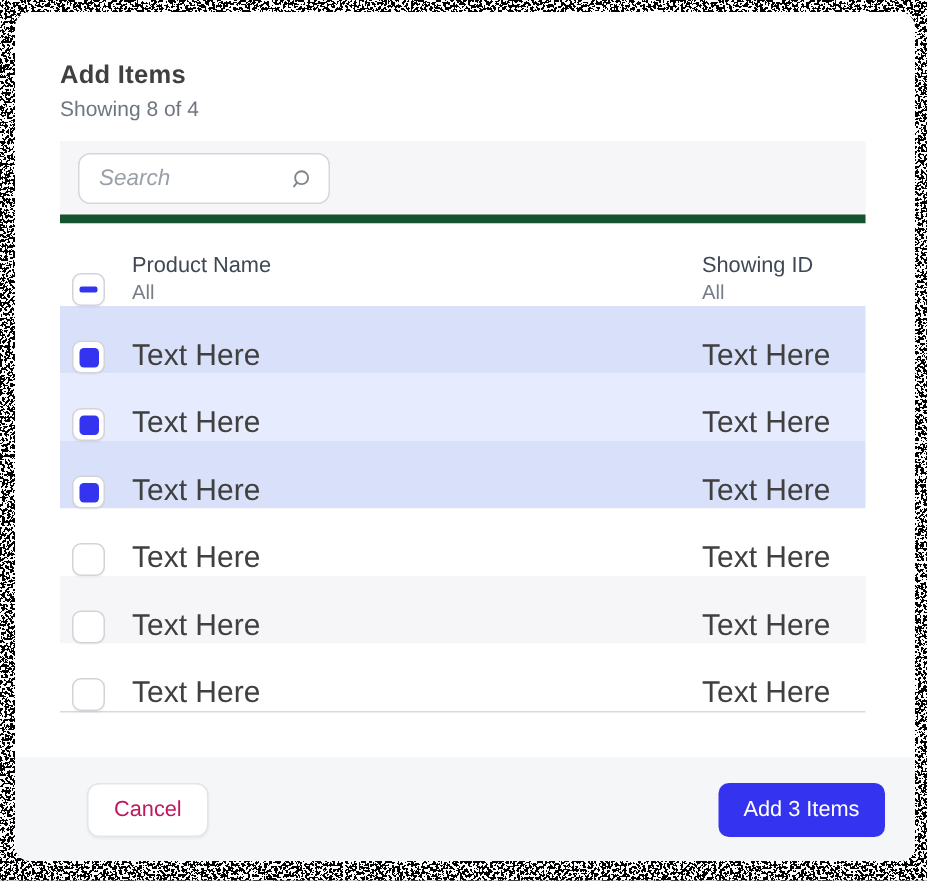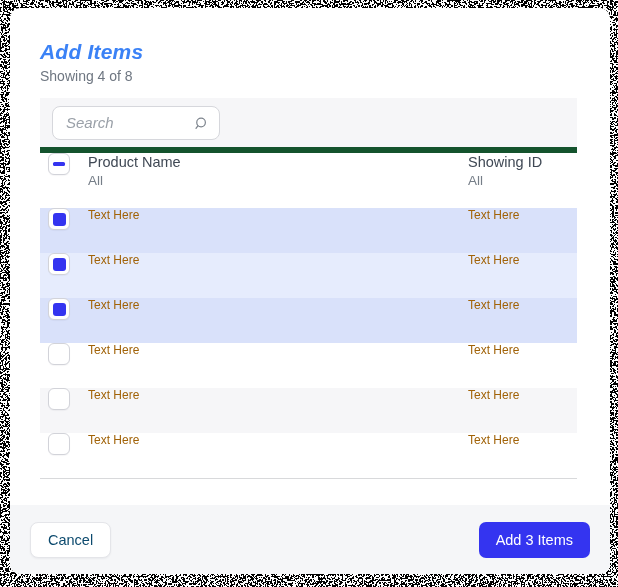--- a/index.html
+++ b/index.html
@@ -17,21 +17,21 @@
     background:#111;
   }
   .noise-bg{position:absolute;inset:0;width:618px;height:587px;display:block;}
   .modal{
     position:absolute;left:10px;top:8px;width:600px;height:566px;
     background:#ffffff;border-radius:10px;overflow:hidden;
   }
   
   .modal-header{padding:32px 30px 0 30px;}
   .modal-title{
-    font-size:21px;font-weight:600;color:#3b82f6;letter-spacing:.2px;font-style:italic;
+    font-size:17px;font-weight:600;color:#404040;letter-spacing:.2px;
   }
   .modal-subtitle{margin-top:4px;font-size:14px;color:#6e7681;}
   
   .content{margin:14px 30px 0 30px;width:537px;}
   
   .search-strip{
     height:55px;background:#f6f6f8;border-bottom:6px solid #14532d;
     display:flex;align-items:center;padding:0 12px;
   }
   .search-box{
@@ -44,37 +44,37 @@
     width:128px;height:30px;padding:0 0 0 13px;
     font-family:"Liberation Sans","DejaVu Sans",sans-serif;
     font-size:15px;font-style:italic;color:#4a515c;
   }
   .search-input::placeholder{color:#9aa0a8;font-style:italic;}
   .search-icon{
     position:absolute;right:11px;top:9px;width:16px;height:16px;
     display:flex;align-items:center;justify-content:center;
   }
   
-  .trow{display:flex;align-items:flex-start;}
+  .trow{display:flex;align-items:flex-end;}
   .cb-cell{width:48px;padding-left:8px;flex:none;display:flex;align-items:center;}
   .col1{width:380px;flex:none;}
   .col2{flex:1;}
   .thead{height:55px;background:#fff;}
   .th-label{font-size:14.5px;color:#3f4854;line-height:1.25;}
   .th-filter{
     display:inline-block;font-size:13.5px;color:#767e88;
     cursor:pointer;line-height:1.3;
   }
   .rows .trow{height:45px;}
   .rows{border-bottom:1px solid #d8d9db;}
   .trow.sel.odd{background:var(--sel-odd);}
   .trow.sel.even{background:var(--sel-even);}
   .trow.unsel.odd{background:var(--unsel-odd);}
   .trow.unsel.even{background:var(--unsel-even);}
-  .cell-text{font-size:12px;color:#a16207;}
+  .cell-text{font-size:20px;color:#404040;}
   
   .checkbox{
     width:22px;height:22px;background:#fff;border:1px solid #d2d3d9;
     border-radius:6px;display:flex;align-items:center;justify-content:center;
     cursor:pointer;box-shadow:0 1px 1px rgba(20,20,40,.04);
   }
   .checkbox.checked::after{
     content:"";width:13px;height:13px;background:var(--accent);border-radius:3px;
   }
   .checkbox.indeterminate::after{
@@ -84,22 +84,22 @@
   .modal-footer{
     position:absolute;left:0;right:0;bottom:0;height:69px;
     background:#f5f6f8;display:flex;align-items:center;
     justify-content:space-between;padding:0 20px;
   }
   .btn{
     font-family:"Liberation Sans","DejaVu Sans",sans-serif;
     font-size:14.5px;cursor:pointer;border-radius:8px;
   }
   .btn-cancel{
-    background:#ffffff;color:#0c4a6e;border:1px solid #e4e5e9;
-    padding:9px 17px;box-shadow:0 1px 2px rgba(20,20,40,.05);
+    background:#ffffff;color:#be185d;border:1px solid #e4e5e9;
+    padding:9px 17px;box-shadow:0 1px 2px rgba(20,20,40,.05);margin-left:28px;
   }
   .btn-primary{
     background:var(--accent);color:#ffffff;border:none;
     padding:10px 17px;font-weight:500;border-radius:7px;margin-left:44px;
   }
 </style>
 </head>
 <body>
 
 <svg class="noise-bg" xmlns="http://www.w3.org/2000/svg" width="618" height="587">
@@ -113,21 +113,21 @@
       <feFuncA type="discrete" tableValues="1"></feFuncA>
     </feComponentTransfer>
   </filter>
   <rect width="618" height="587" filter="url(#bwNoise)"></rect>
 </svg>
 
 <div class="modal">
 
   <div class="modal-header">
     <div class="modal-title">Add Items</div>
-    <div class="modal-subtitle">Showing 4 of 8</div>
+    <div class="modal-subtitle">Showing 8 of 4</div>
   </div>
 
   <div class="content">
 
     <div class="search-strip">
       <div class="search-box">
         <input class="search-input" type="text" value="" placeholder="Search" style="">
         <span class="search-icon">
           <svg width="15" height="15" viewBox="0 0 16 16" fill="none">
             <circle cx="8.6" cy="6.9" r="4.6" stroke="#7d848d" stroke-width="1.3"></circle>

